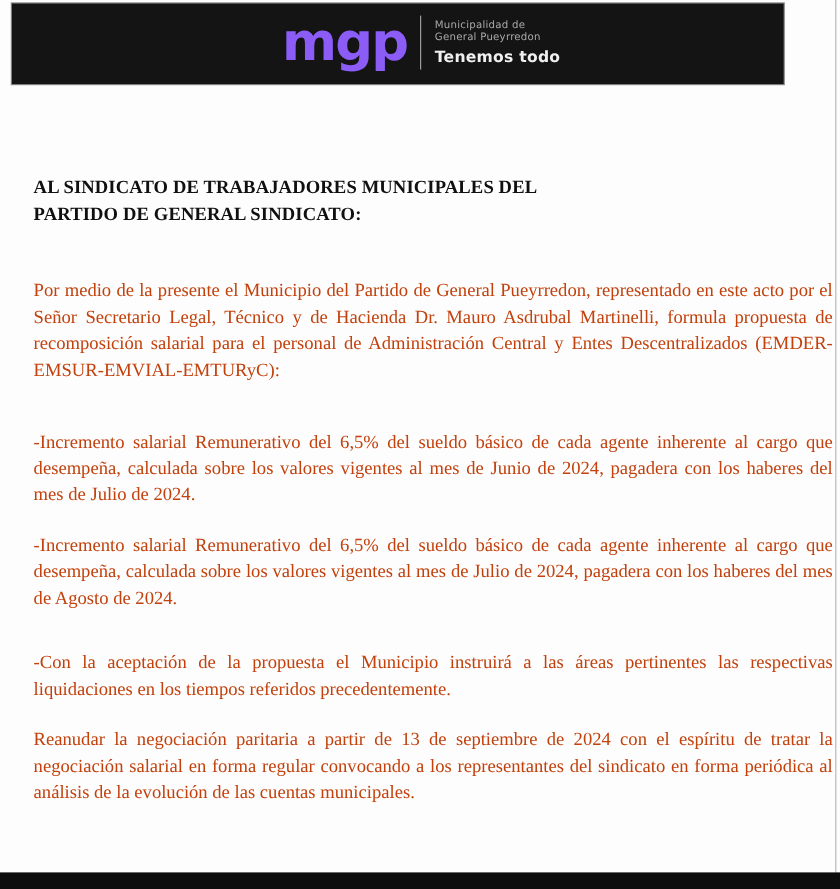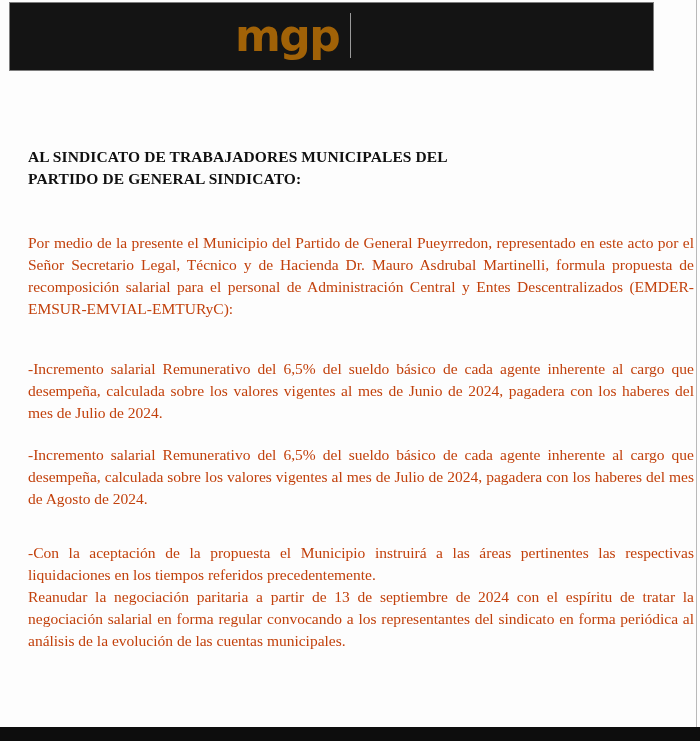--- a/index.html
+++ b/index.html
@@ -50,21 +50,21 @@
     display: flex;
     align-items: center;
     height: 55px;
   }
   #logo-wordmark {
     font-family: "DejaVu Sans", sans-serif;
     font-weight: bold;
     font-size: 44px;
     line-height: 44px;
     letter-spacing: -1.5px;
-    color: #a16207;
+    color: #8b5cf6;
     padding-right: 11px;
     margin-top: -2px;
   }
   #logo-divider {
     width: 1px;
     align-self: stretch;
     margin: 4px 0 6px 0;
     background: #9a9a9a;
   }
   #logo-text-block {
@@ -114,41 +114,46 @@
     color: #c2410c;
     text-align: justify;
     text-justify: inter-word;
     margin: 0;
   }
 
   #para-intro { margin-top: 42px; }
   #para-increase-1 { margin-top: 38px; }
   #para-increase-2 { margin-top: 20px; }
   #para-acceptance { margin-top: 32px; }
-  #para-resume { }
+  #para-resume { margin-top: 20px; }
 
   
   #footer-band {
     position: absolute;
     left: 0;
     bottom: 0;
     width: 700px;
     height: 14px;
     background: #0d0d0d;
   }
 </style>
 </head>
 <body>
 
 <div id="scan-page">
 
   <div id="letterhead">
     <div id="letterhead-inner">
       <div id="logo-wordmark">mgp</div>
       <div id="logo-divider"></div>
+      <div id="logo-text-block">
+        <div class="logo-sub-line">Municipalidad de</div>
+        <div class="logo-sub-line">General Pueyrredon</div>
+        <div id="logo-tagline">Tenemos todo</div>
+      </div>
     </div>
   </div>
 
   <div id="letter-body">
 
     <div id="addressee-block">
       <div class="addressee-line">AL SINDICATO DE TRABAJADORES MUNICIPALES DEL</div>
       <div class="addressee-line">PARTIDO DE GENERAL SINDICATO:</div>
     </div>
 

